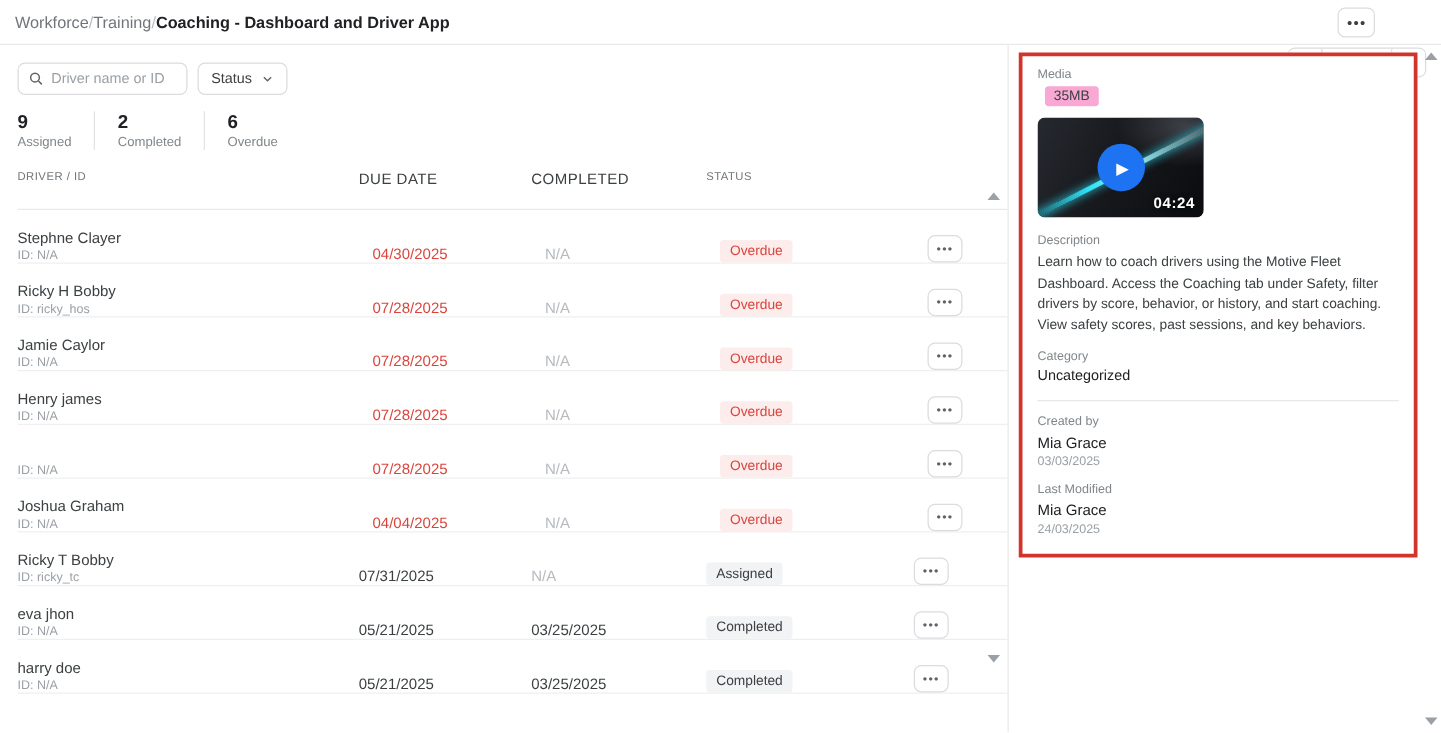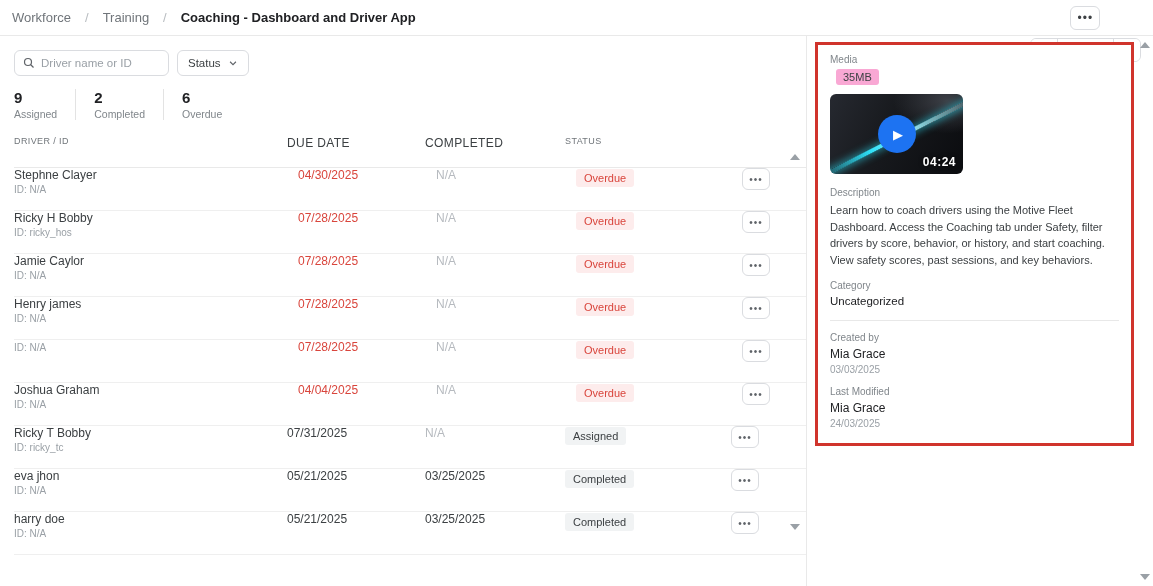--- a/index.html
+++ b/index.html
@@ -2,21 +2,21 @@
 <html><head>
 <meta charset="utf-8">
 <style>
   * { margin:0; padding:0; box-sizing:border-box; }
   body { font-family:"Liberation Sans", sans-serif; background:#fff; }
   .page { position:relative; width:1153px; height:586px; background:#fff; overflow:hidden; }
 
   
   .hdr { height:36px; display:flex; align-items:center; justify-content:space-between;
          padding:0 12px; border-bottom:1px solid #e9e9e9; }
-  .crumbs { display:flex; align-items:center; gap:14px; font-size:13px; color:#70757a; }
+  .crumbs { display:flex; align-items:center; gap:0; font-size:13px; color:#70757a; }
   .crumb-link { cursor:pointer; }
   .crumb-sep { color:#b8bcc0; }
   .crumb-cur { color:#202124; font-weight:bold; }
   .hdr-actions { display:flex; align-items:center; gap:8px;flex-direction:column; }
   .btn-assign { height:24px; padding:0 13px; background:#1b6ef3; color:#fff; font-size:12px;
                 font-weight:bold; border:none; border-radius:6px; cursor:pointer; font-family:inherit; }
   .btn-more { width:30px; height:24px; background:#fff; border:1px solid #dadce0; border-radius:6px;
               color:#3c4043; font-size:12px; line-height:1; cursor:pointer; display:flex;
               align-items:center; justify-content:center; font-family:inherit; letter-spacing:1px; }
   .pager { display:flex; align-items:stretch; height:24px; border:1px solid #dadce0; border-radius:6px;
@@ -27,41 +27,41 @@
             border-left:1px solid #dadce0; border-right:1px solid #dadce0; }
 
   
   .bodywrap { position:relative; display:flex; height:550px; }
   .main { width:807px; border-right:1px solid #e9e9e9; position:relative;
           padding:14px 0 0 14px; }
   .rightarea { flex:1; position:relative; }
 
   
   .filters { display:flex; gap:8px; }
-  .search { width:155px; height:26px; border:1px solid #dadce0; border-radius:6px;
+  .search { width:136px; height:26px; border:1px solid #dadce0; border-radius:6px;
             display:flex; align-items:center; gap:6px; padding:0 8px; background:#fff; }
   .search svg { flex:0 0 auto; }
   .search input { border:none; outline:none; width:100%; font-size:11.5px; color:#3c4043; font-family:inherit; }
   .search input::placeholder { color:#9aa0a6; }
   .status-btn { height:26px; border:1px solid #dadce0; border-radius:6px; background:#fff;
                 padding:0 10px; display:flex; align-items:center; gap:7px; font-size:11.5px;
                 color:#3c4043; cursor:pointer; font-family:inherit; }
 
   
   .stats { display:flex; align-items:center; margin-top:13px; }
   .stat { padding-right:18px; }
   .stat + .stat { border-left:1px solid #e3e3e3; padding-left:18px; }
   .stat-val { font-size:15px; font-weight:bold; color:#202124; }
   .stat-lbl { font-size:10.5px; color:#80868b; margin-top:2px; }
 
   
   .table { margin-top:16px; }
   .thead { display:flex; padding-bottom:17px; border-bottom:1px solid #e9e9e9;
            font-size:9px; color:#70757a; letter-spacing:.4px; text-transform:uppercase; }
-  .trow { display:flex; align-items:flex-start; height:43px; border-bottom:1px solid #efefef; cursor:pointer; }
+  .trow { display:flex; align-items:flex-end; height:43px; border-bottom:1px solid #efefef; cursor:pointer; }
   .c-driver { width:273px; }
   .c-due { width:138px; font-size:12px; color:#3c4043; }
   .c-comp { width:140px; font-size:12px; color:#3c4043; }
   .c-status { width:166px; }
   .c-act { width:64px; }
   .dname { font-size:12px; color:#3c4043; }
   .did { font-size:10px; color:#9aa0a6; margin-top:2px; }
   .text-red { color:#d9453c;margin-left:11px; }
   .text-muted { color:#b6babf; }
   .badge { display:inline-block; font-size:11px; font-weight:500; padding:3px 8px; border-radius:3px; }

